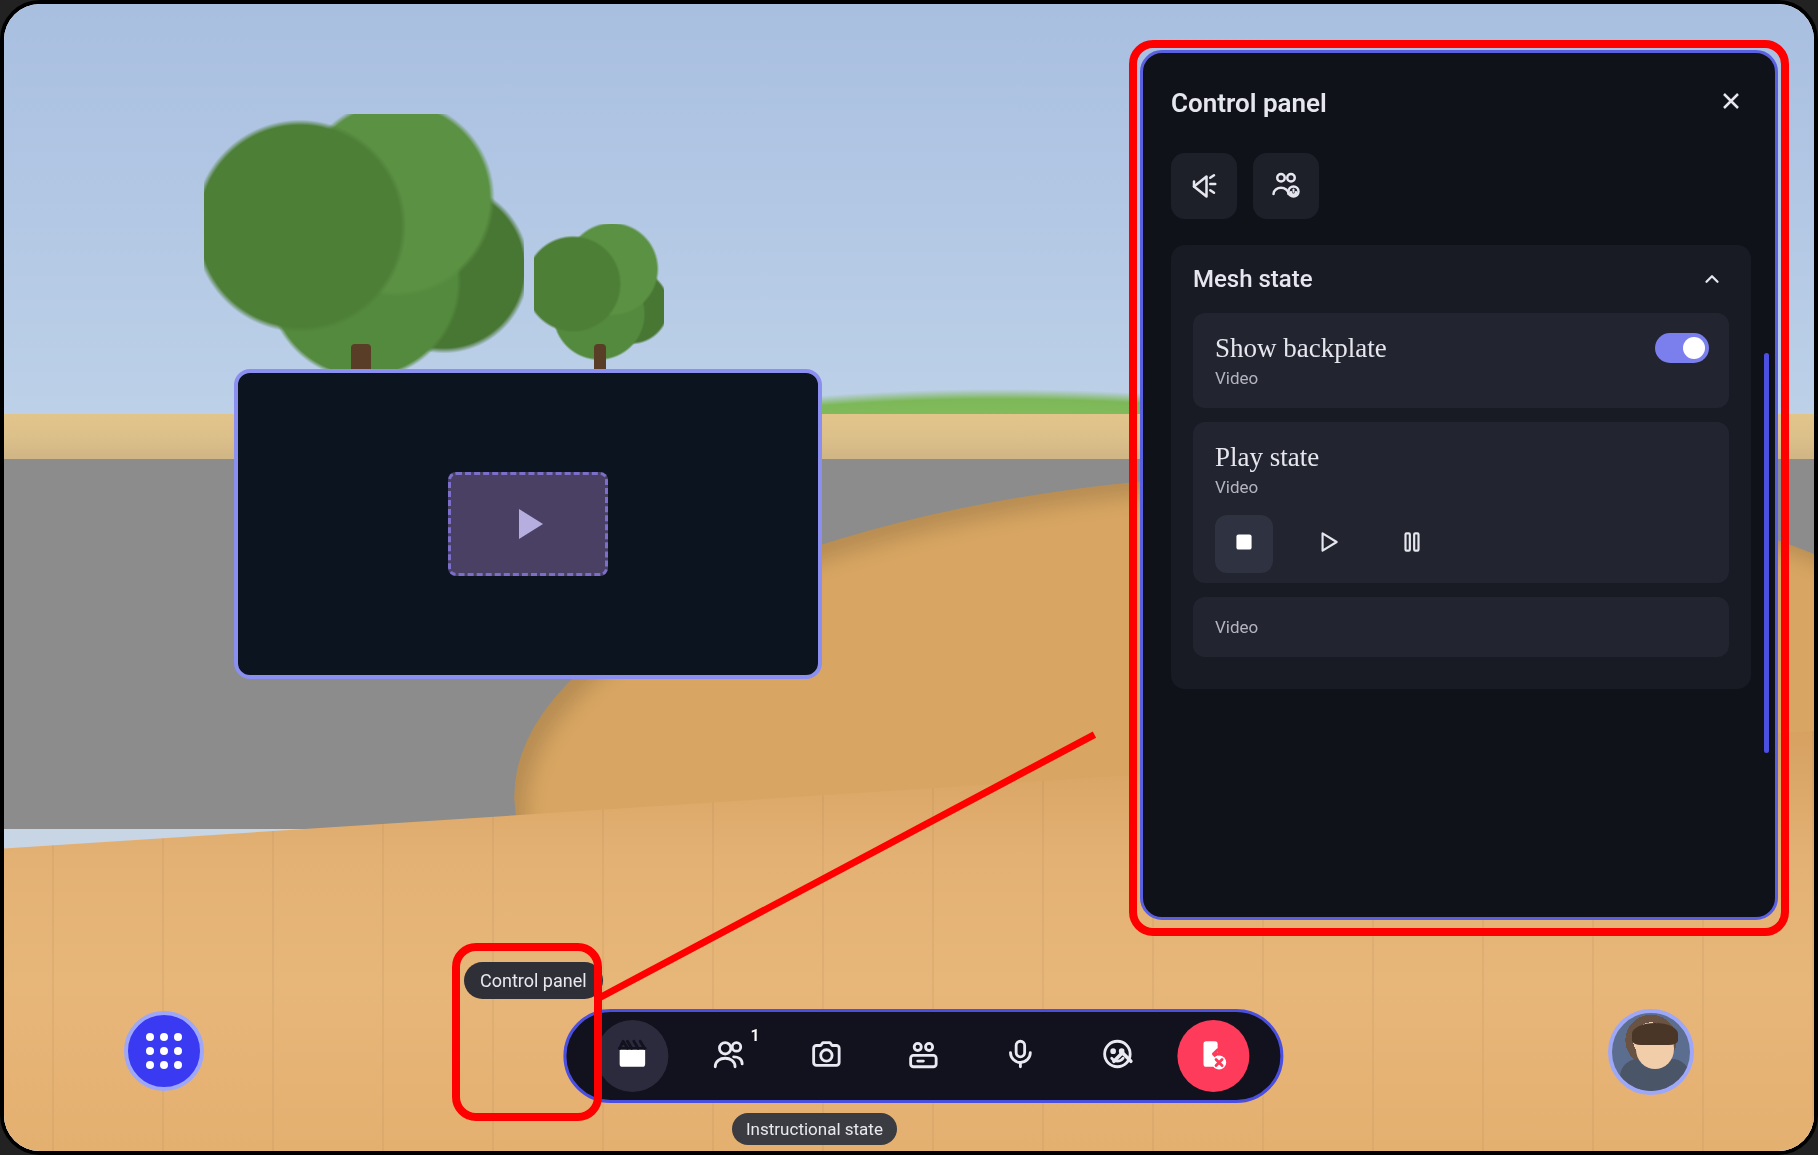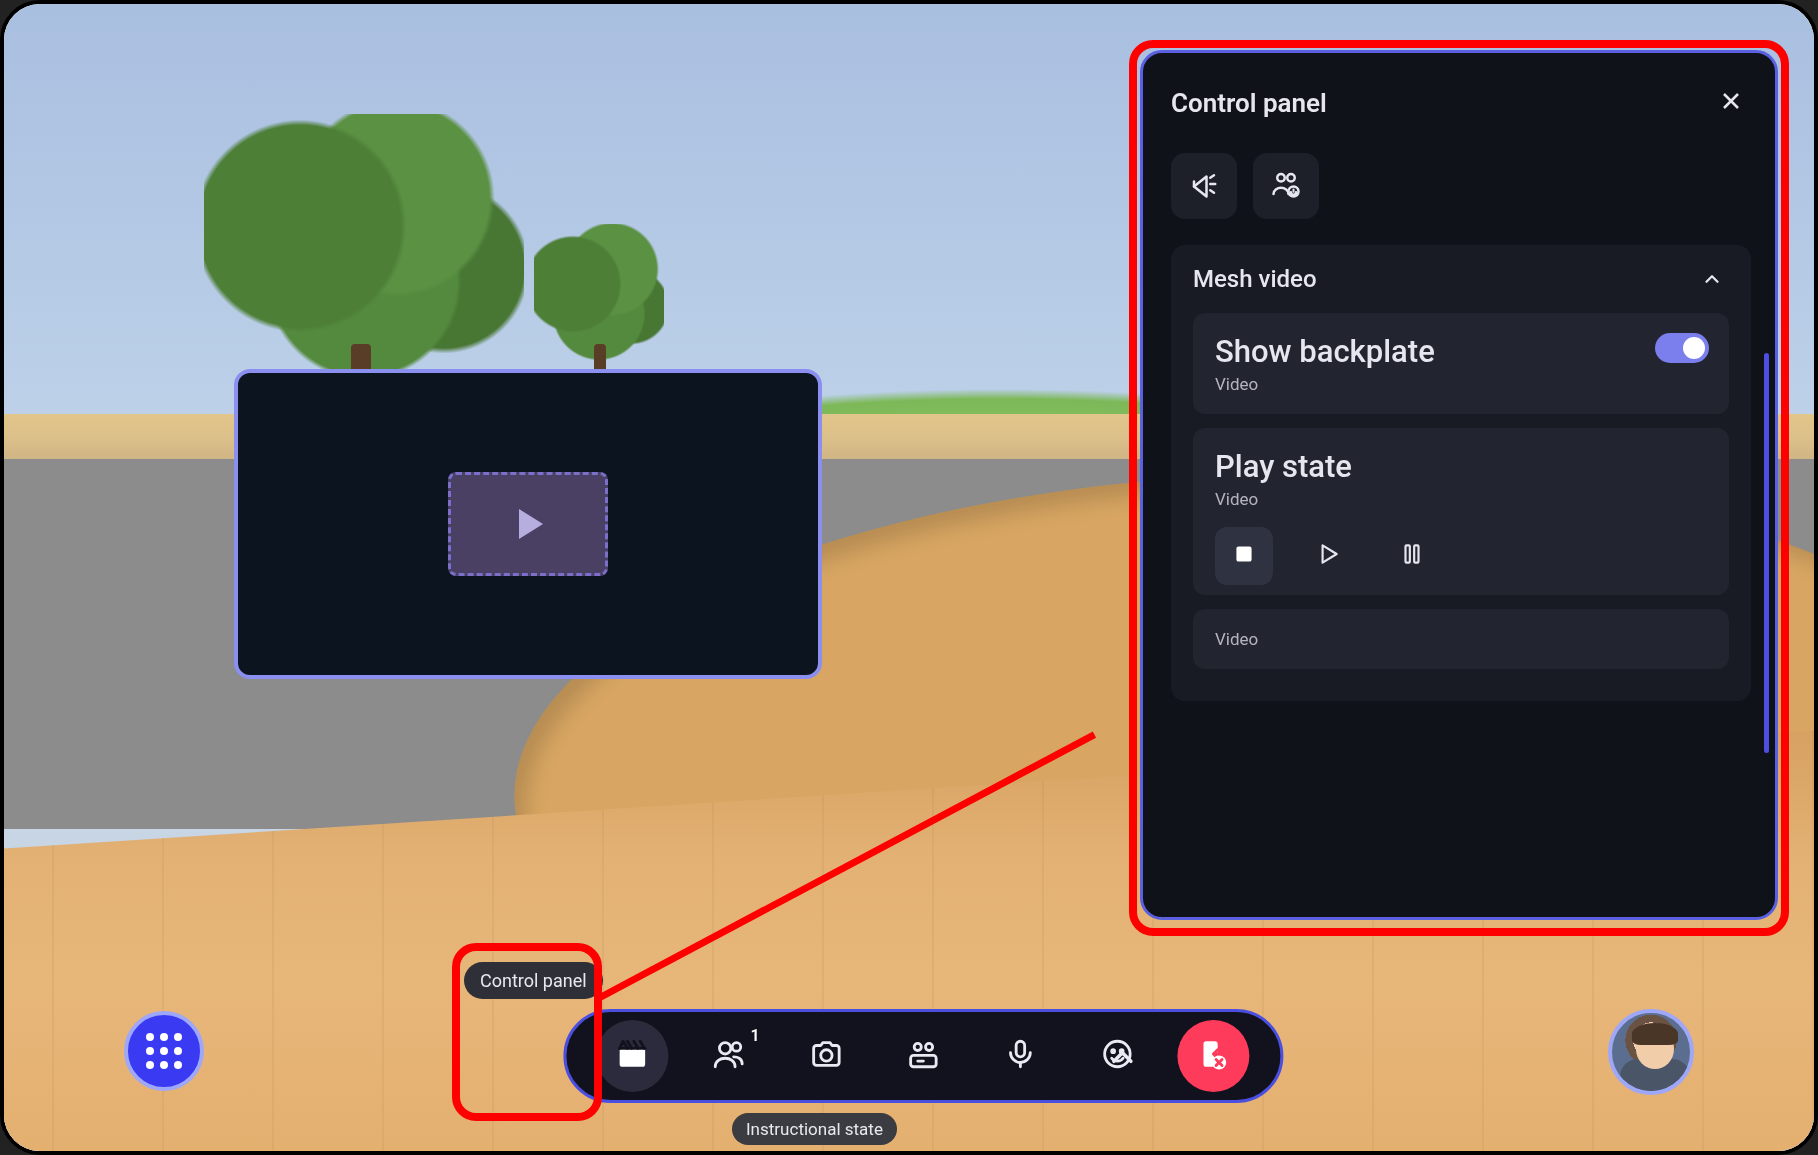--- a/index.html
+++ b/index.html
@@ -256,21 +256,21 @@
   .cp-section-title { font-size:24px; font-weight:500; }
   .chev { width:22px; height:22px; }
   .chev svg { width:22px; height:22px; stroke:#e6e6ee; fill:none; stroke-width:2.5; stroke-linecap:round; stroke-linejoin:round;}
 
   .cp-card {
     background:#22242f;
     border-radius:12px;
     padding: 20px 22px;
     margin-bottom: 14px;
   }
-  .cp-card .lbl { font-size:31px; font-weight:500; margin-bottom:4px; }
+  .cp-card .lbl { font-size:27px; font-weight:500; margin-bottom:4px;font-family:Liberation Serif, serif; }
   .cp-card .sub { font-size:17px; color:#b4b4c0; }
 
   .toggle {
     position:absolute; right:20px; top:20px;
     width:54px; height:30px; border-radius:30px;
     background:#7a7fed;
     cursor:pointer;
   }
   .toggle .knob {
     position:absolute; right:4px; top:4px;
@@ -461,21 +461,21 @@
               <circle cx="18" cy="18" r="4"></circle>
               <rect x="17.2" y="15.5" width="1.6" height="3.5" rx=".8" fill="currentColor" stroke="none"></rect>
               <path d="M16 18.5a2 2 0 0 0 4 0"></path>
             </svg>
         </span>
       </div>
     </div>
 
     <div class="cp-section">
       <div class="cp-section-header">
-        <div class="cp-section-title">Mesh video</div>
+        <div class="cp-section-title">Mesh state</div>
         <div class="chev">
           <svg viewBox="0 0 24 24">
               <path d="M6 15l6-6 6 6"></path>
             </svg>
         </div>
       </div>
 
       <div class="cp-card rel">
         <div class="lbl">Show backplate</div>
         <div class="sub">Video</div>

